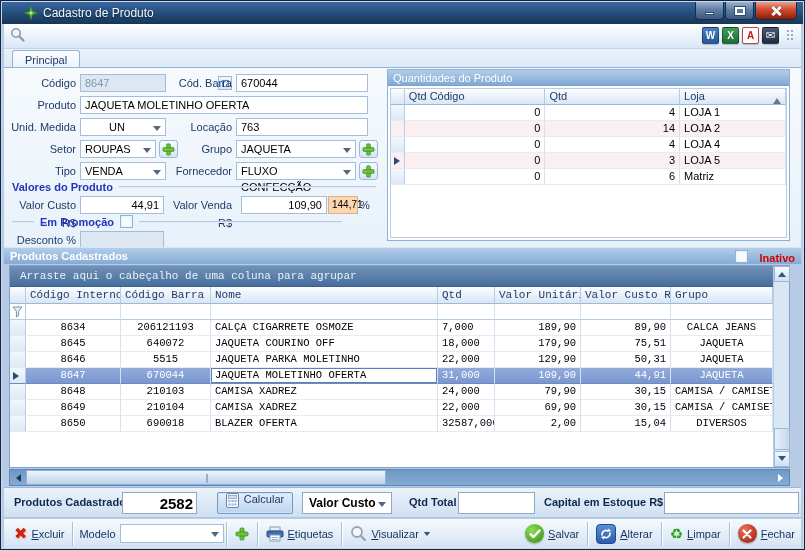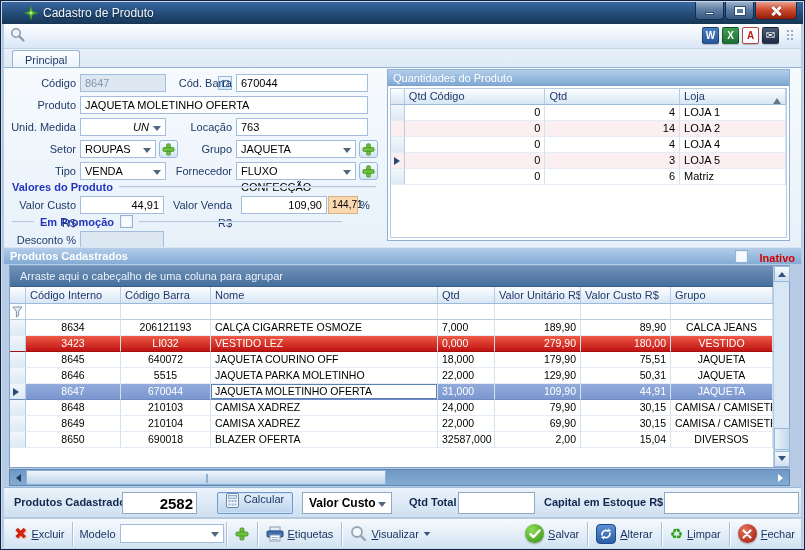--- a/index.html
+++ b/index.html
@@ -46,21 +46,21 @@
   
   .tabpage { position:absolute; left:3px; top:66px; right:3px; height:180px;
     background:linear-gradient(180deg,#f6fafd,#e8f1fa); border-top:1px solid #94b2d4; }
 
   .lbl { position:absolute; height:18px; line-height:18px; text-align:right; color:#1f3a68; }
   .fld { position:absolute; height:18px; line-height:16px; background:#fff; border:1px solid #a3bedd; padding:0 4px; color:#000; }
   .fld.ro { background:#dde7f1; color:#8495ab; }
   .fld.num { text-align:right; }
   .combo { position:absolute; height:18px; line-height:16px; background:#fff; border:1px solid #a3bedd; padding:0 16px 0 4px; color:#000; }
   .combo::after { content:""; position:absolute; right:4px; top:7px; border:4px solid transparent; border-top:5px solid #52677e; }
-  .combo.center { text-align:right;font-style:italic; }
+  .combo.center { text-align:center; }
   .mini-btn { position:absolute; width:19px; height:18px; border:1px solid #9ab8da; border-radius:3px;
     background:linear-gradient(180deg,#f6fafd,#d7e6f4); display:flex; align-items:center; justify-content:center; }
   .inbtn { position:absolute; width:14px; height:14px; top:1px; border:1px solid #9ab8da; background:linear-gradient(180deg,#eef5fb,#d7e6f4); display:flex; align-items:center; justify-content:center; }
   .inbtn i { display:block; width:7px; height:7px; border:1px solid #5b87c0; background:#fff; }
   .grp-hdr { position:absolute; display:flex; align-items:center; color:#2336bb; font-weight:bold; }
   .grp-line { height:2px; background:linear-gradient(180deg,#ffffff,#c4d6ea); border-top:1px solid #b6cbe2; flex:1; }
   .checkbox { width:13px; height:13px; background:#f7fbfe; border:1px solid #93b2d4; box-shadow:inset 0 0 2px #cfe0f0; }
   .margem { position:absolute; height:18px; line-height:16px; background:#fad7ae; border:1px solid #d9b184; text-align:right; padding:0 3px; color:#000; }
 
   
@@ -79,21 +79,21 @@
   .sortasc { position:absolute; right:4px; top:5px; width:0; height:0; border:4px solid transparent; border-bottom:6px solid #6b7685; }
   .rowptr { position:absolute; left:3px; top:4px; width:0; height:0; border:4px solid transparent; border-left:6px solid #2b4a73; }
 
   
   .sect-hdr { position:absolute; left:3px; top:246px; right:3px; height:17px;
     background:linear-gradient(180deg,#b3cde9,#84abd5); color:#fff; font-weight:bold; line-height:17px; padding-left:6px; border-top:1px solid #d7e5f3; }
   .inativo { position:absolute; right:6px; top:2px; display:flex; align-items:flex-start; gap:12px; }
   .inativo span { color:#d40000; font-weight:bold; }
 
   .maingrid { position:absolute; left:8px; top:264px; width:781px; height:203px; border:1px solid #7fa0c8; background:#fff; display:flex; }
-  .mg-body { width:763px; }
+  .mg-body { width:763px;font-family:Liberation Mono, monospace; }
   .groupband { height:21px; background:linear-gradient(180deg,#7191b8,#46官); background:linear-gradient(180deg,#7191b8,#466f9d); color:#eaf2fa; line-height:21px; padding-left:10px; border-bottom:1px solid #3a5f8c; }
   .mg-row { display:flex; height:16px; }
   .mgc { border-right:1px solid #d5e2f0; border-bottom:1px solid #e4edf6; padding:0 4px; line-height:15px; overflow:hidden; white-space:nowrap; color:#000; font-size:10.5px; }
   .mg-row.hdr { height:17px; }
   .mg-row.hdr .mgc { background:linear-gradient(180deg,#fcfdff,#d8e6f5); border-right:1px solid #b7cbe2; border-bottom:1px solid #9db9d8; color:#1f3a68; font-size:11px; line-height:16px; }
   .mg-row.filter .mgc { background:#fff; border-bottom:1px solid #b7cbe2; }
   .m0 { width:16px; padding:0; background:linear-gradient(180deg,#f2f7fc,#dce9f5); border-right:1px solid #b7cbe2; position:relative; }
   .m1 { width:95px; text-align:center; }
   .m2 { width:90px; text-align:center; }
   .m3 { width:227px; text-align:left; }
@@ -353,30 +353,20 @@
       <div class="mg-row">
         <div class="mgc m0"></div>
         <div class="mgc m1">8634</div>
         <div class="mgc m2">206121193</div>
         <div class="mgc m3">CALÇA CIGARRETE OSMOZE</div>
         <div class="mgc m4">7,000</div>
         <div class="mgc m5">189,90</div>
         <div class="mgc m6">89,90</div>
         <div class="mgc m7">CALCA JEANS</div>
       </div>
-      <div class="mg-row alert">
-        <div class="mgc m0"></div>
-        <div class="mgc m1">3423</div>
-        <div class="mgc m2">LI032</div>
-        <div class="mgc m3">VESTIDO LEZ</div>
-        <div class="mgc m4">0,000</div>
-        <div class="mgc m5">279,90</div>
-        <div class="mgc m6">180,00</div>
-        <div class="mgc m7">VESTIDO</div>
-      </div>
       <div class="mg-row">
         <div class="mgc m0"></div>
         <div class="mgc m1">8645</div>
         <div class="mgc m2">640072</div>
         <div class="mgc m3">JAQUETA COURINO OFF</div>
         <div class="mgc m4">18,000</div>
         <div class="mgc m5">179,90</div>
         <div class="mgc m6">75,51</div>
         <div class="mgc m7">JAQUETA</div>
       </div>

